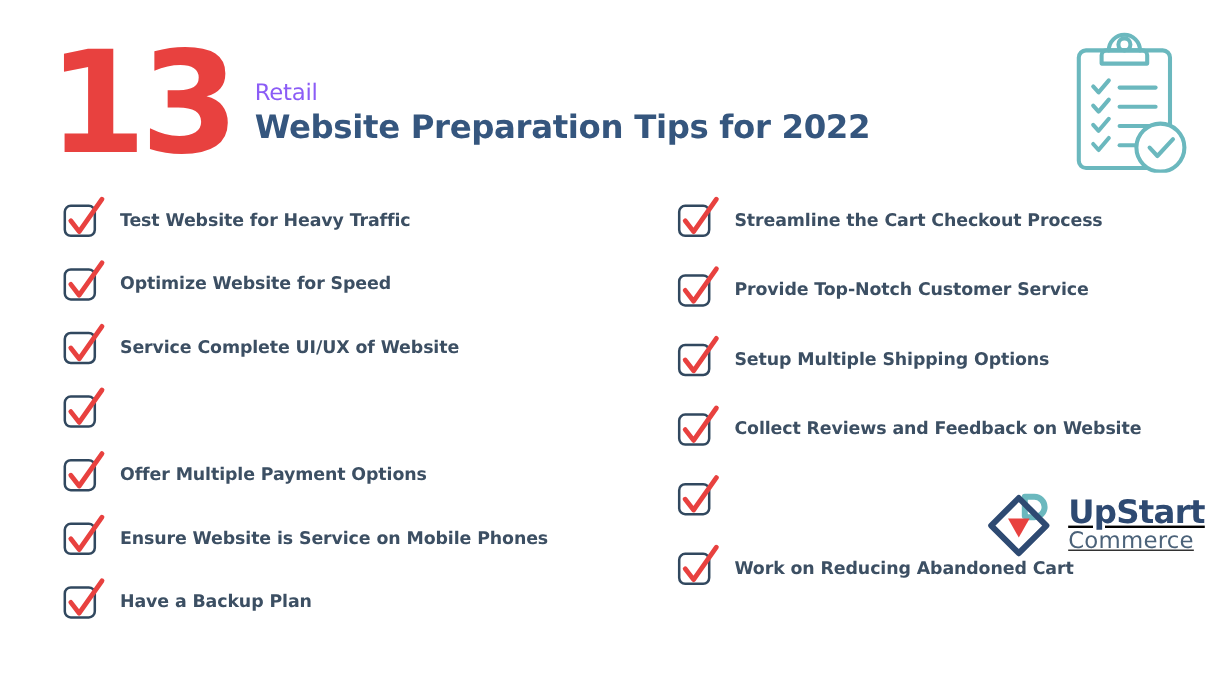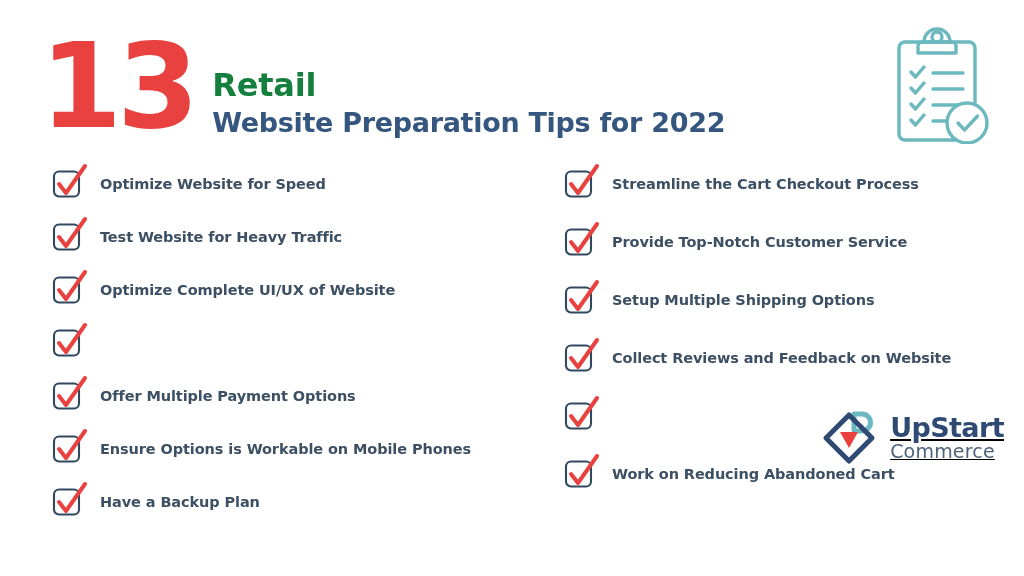--- a/index.html
+++ b/index.html
@@ -38,23 +38,23 @@
     color: #e8413f;
     letter-spacing: -5px;
     margin-right: 18px;
     user-select: none;
   }
   .title-block {
     padding-top: 34px;
   }
   .title-line1 {
     font-family: "DejaVu Sans", sans-serif;
-    font-weight: bold;
-    font-size: 32px;
-    color: #15803d;
+    font-weight: normal;
+    font-size: 19px;
+    color: #8b5cf6;
     line-height: 1.22;
     letter-spacing: -0.2px;
   }
   .title-line2 {
     font-family: "DejaVu Sans", sans-serif;
     font-weight: bold;
     font-size: 27px;
     color: #35567e;
     line-height: 1.22;
     letter-spacing: -0.3px;
@@ -185,41 +185,41 @@
 
     <div class="col col-left">
 
       <div class="check-item">
         <span class="checkbox">
           <svg viewBox="0 0 34 31" width="34" height="31">
             <rect x="2" y="3.5" width="25" height="25" rx="5" ry="5" fill="none" stroke="#31485f" stroke-width="2.1"></rect>
             <path d="M7 16 L14 25 L33 -2" fill="none" stroke="#e8413f" stroke-width="4" stroke-linecap="round" stroke-linejoin="round"></path>
           </svg>
         </span>
+        <span class="item-label">Test Website for Heavy Traffic</span>
+      </div>
+
+      <div class="check-item">
+        <span class="checkbox">
+          <svg viewBox="0 0 34 31" width="34" height="31">
+            <rect x="2" y="3.5" width="25" height="25" rx="5" ry="5" fill="none" stroke="#31485f" stroke-width="2.1"></rect>
+            <path d="M7 16 L14 25 L33 -2" fill="none" stroke="#e8413f" stroke-width="4" stroke-linecap="round" stroke-linejoin="round"></path>
+          </svg>
+        </span>
         <span class="item-label">Optimize Website for Speed</span>
       </div>
 
       <div class="check-item">
         <span class="checkbox">
           <svg viewBox="0 0 34 31" width="34" height="31">
             <rect x="2" y="3.5" width="25" height="25" rx="5" ry="5" fill="none" stroke="#31485f" stroke-width="2.1"></rect>
             <path d="M7 16 L14 25 L33 -2" fill="none" stroke="#e8413f" stroke-width="4" stroke-linecap="round" stroke-linejoin="round"></path>
           </svg>
         </span>
-        <span class="item-label">Test Website for Heavy Traffic</span>
-      </div>
-
-      <div class="check-item">
-        <span class="checkbox">
-          <svg viewBox="0 0 34 31" width="34" height="31">
-            <rect x="2" y="3.5" width="25" height="25" rx="5" ry="5" fill="none" stroke="#31485f" stroke-width="2.1"></rect>
-            <path d="M7 16 L14 25 L33 -2" fill="none" stroke="#e8413f" stroke-width="4" stroke-linecap="round" stroke-linejoin="round"></path>
-          </svg>
-        </span>
-        <span class="item-label">Optimize Complete UI/UX of Website</span>
+        <span class="item-label">Service Complete UI/UX of Website</span>
       </div>
 
       <div class="check-item">
         <span class="checkbox">
           <svg viewBox="0 0 34 31" width="34" height="31">
             <rect x="2" y="3.5" width="25" height="25" rx="5" ry="5" fill="none" stroke="#31485f" stroke-width="2.1"></rect>
             <path d="M7 16 L14 25 L33 -2" fill="none" stroke="#e8413f" stroke-width="4" stroke-linecap="round" stroke-linejoin="round"></path>
           </svg>
         </span>
       </div>
@@ -234,21 +234,21 @@
         <span class="item-label">Offer Multiple Payment Options</span>
       </div>
 
       <div class="check-item">
         <span class="checkbox">
           <svg viewBox="0 0 34 31" width="34" height="31">
             <rect x="2" y="3.5" width="25" height="25" rx="5" ry="5" fill="none" stroke="#31485f" stroke-width="2.1"></rect>
             <path d="M7 16 L14 25 L33 -2" fill="none" stroke="#e8413f" stroke-width="4" stroke-linecap="round" stroke-linejoin="round"></path>
           </svg>
         </span>
-        <span class="item-label">Ensure Options is Workable on Mobile Phones</span>
+        <span class="item-label">Ensure Website is Service on Mobile Phones</span>
       </div>
 
       <div class="check-item">
         <span class="checkbox">
           <svg viewBox="0 0 34 31" width="34" height="31">
             <rect x="2" y="3.5" width="25" height="25" rx="5" ry="5" fill="none" stroke="#31485f" stroke-width="2.1"></rect>
             <path d="M7 16 L14 25 L33 -2" fill="none" stroke="#e8413f" stroke-width="4" stroke-linecap="round" stroke-linejoin="round"></path>
           </svg>
         </span>
         <span class="item-label">Have a Backup Plan</span>

